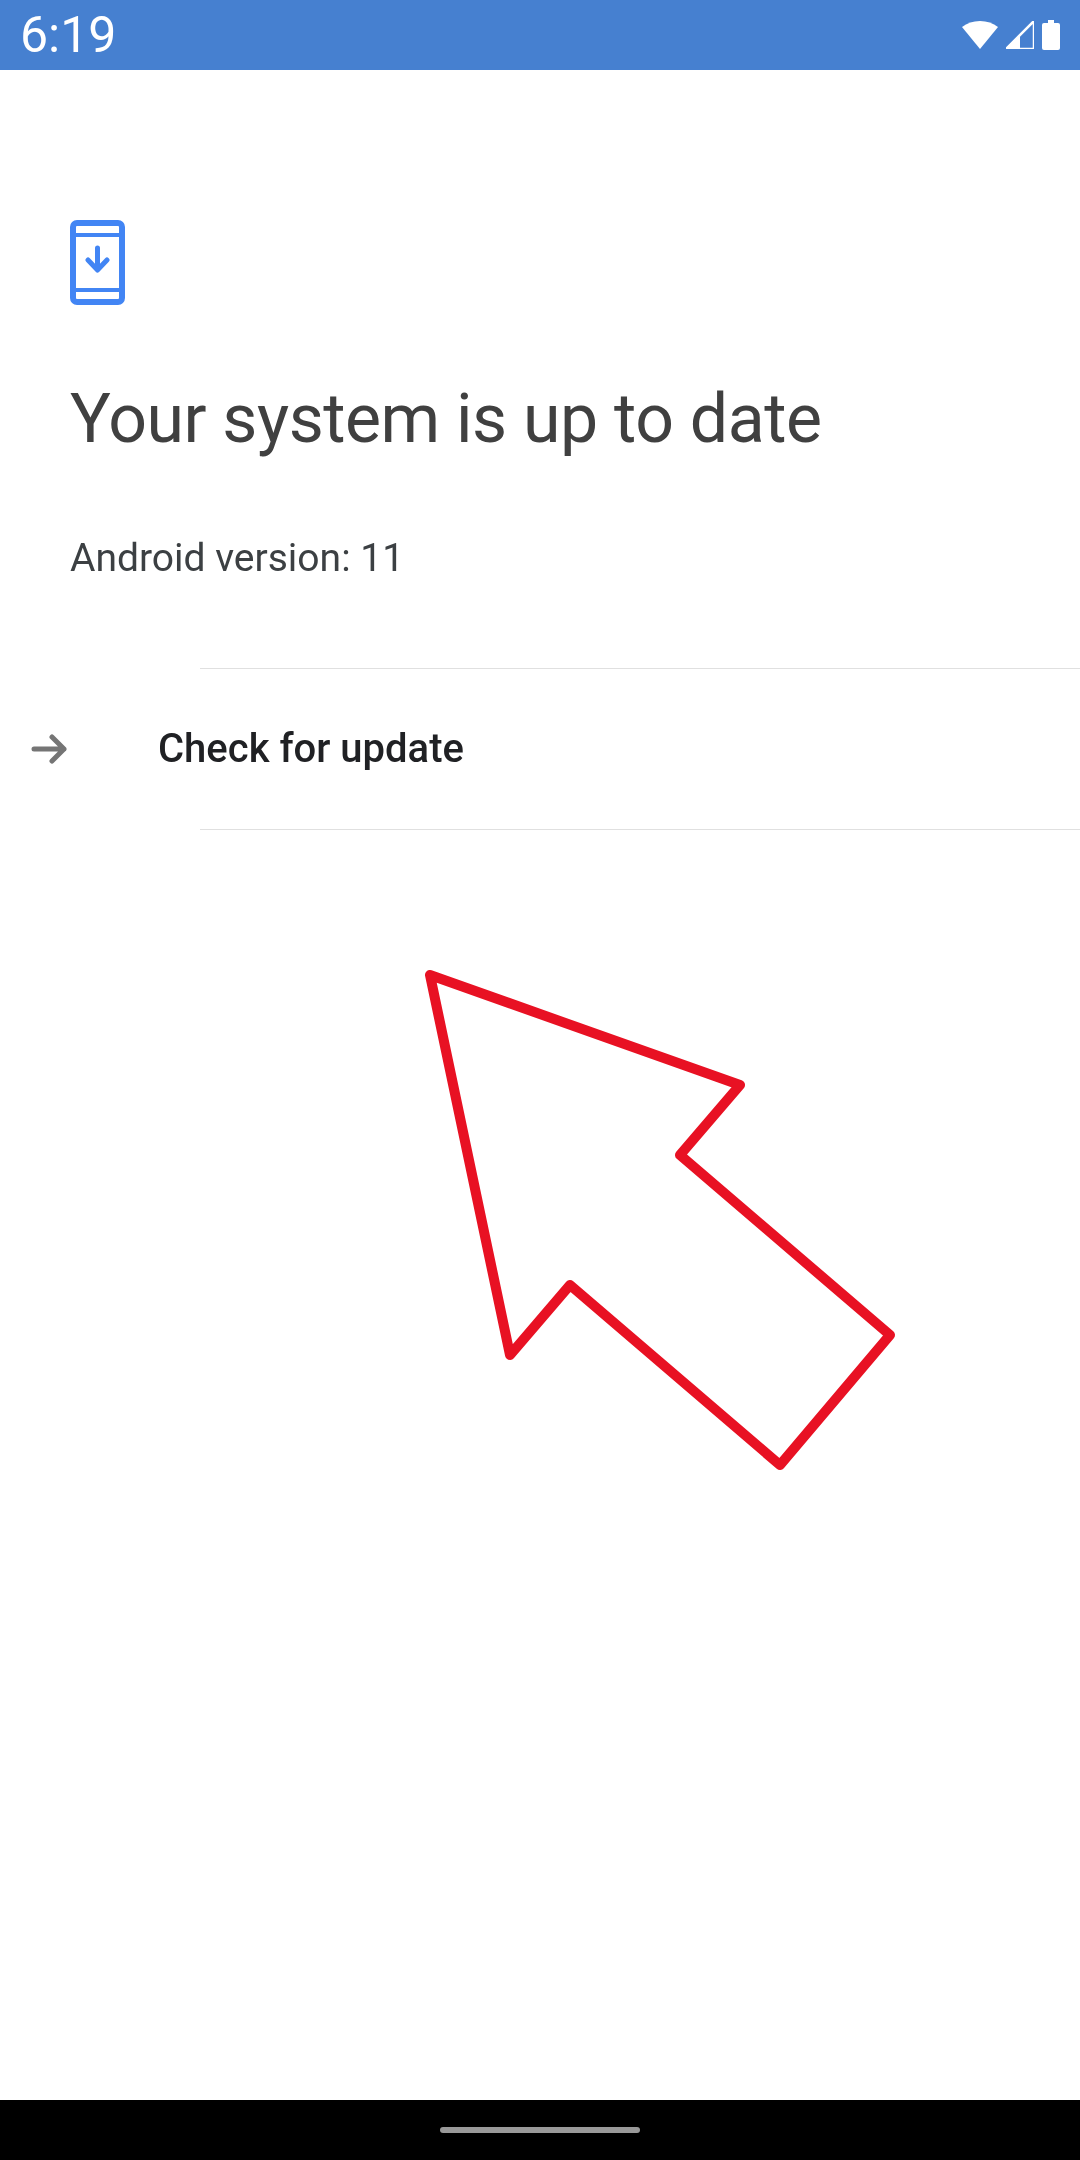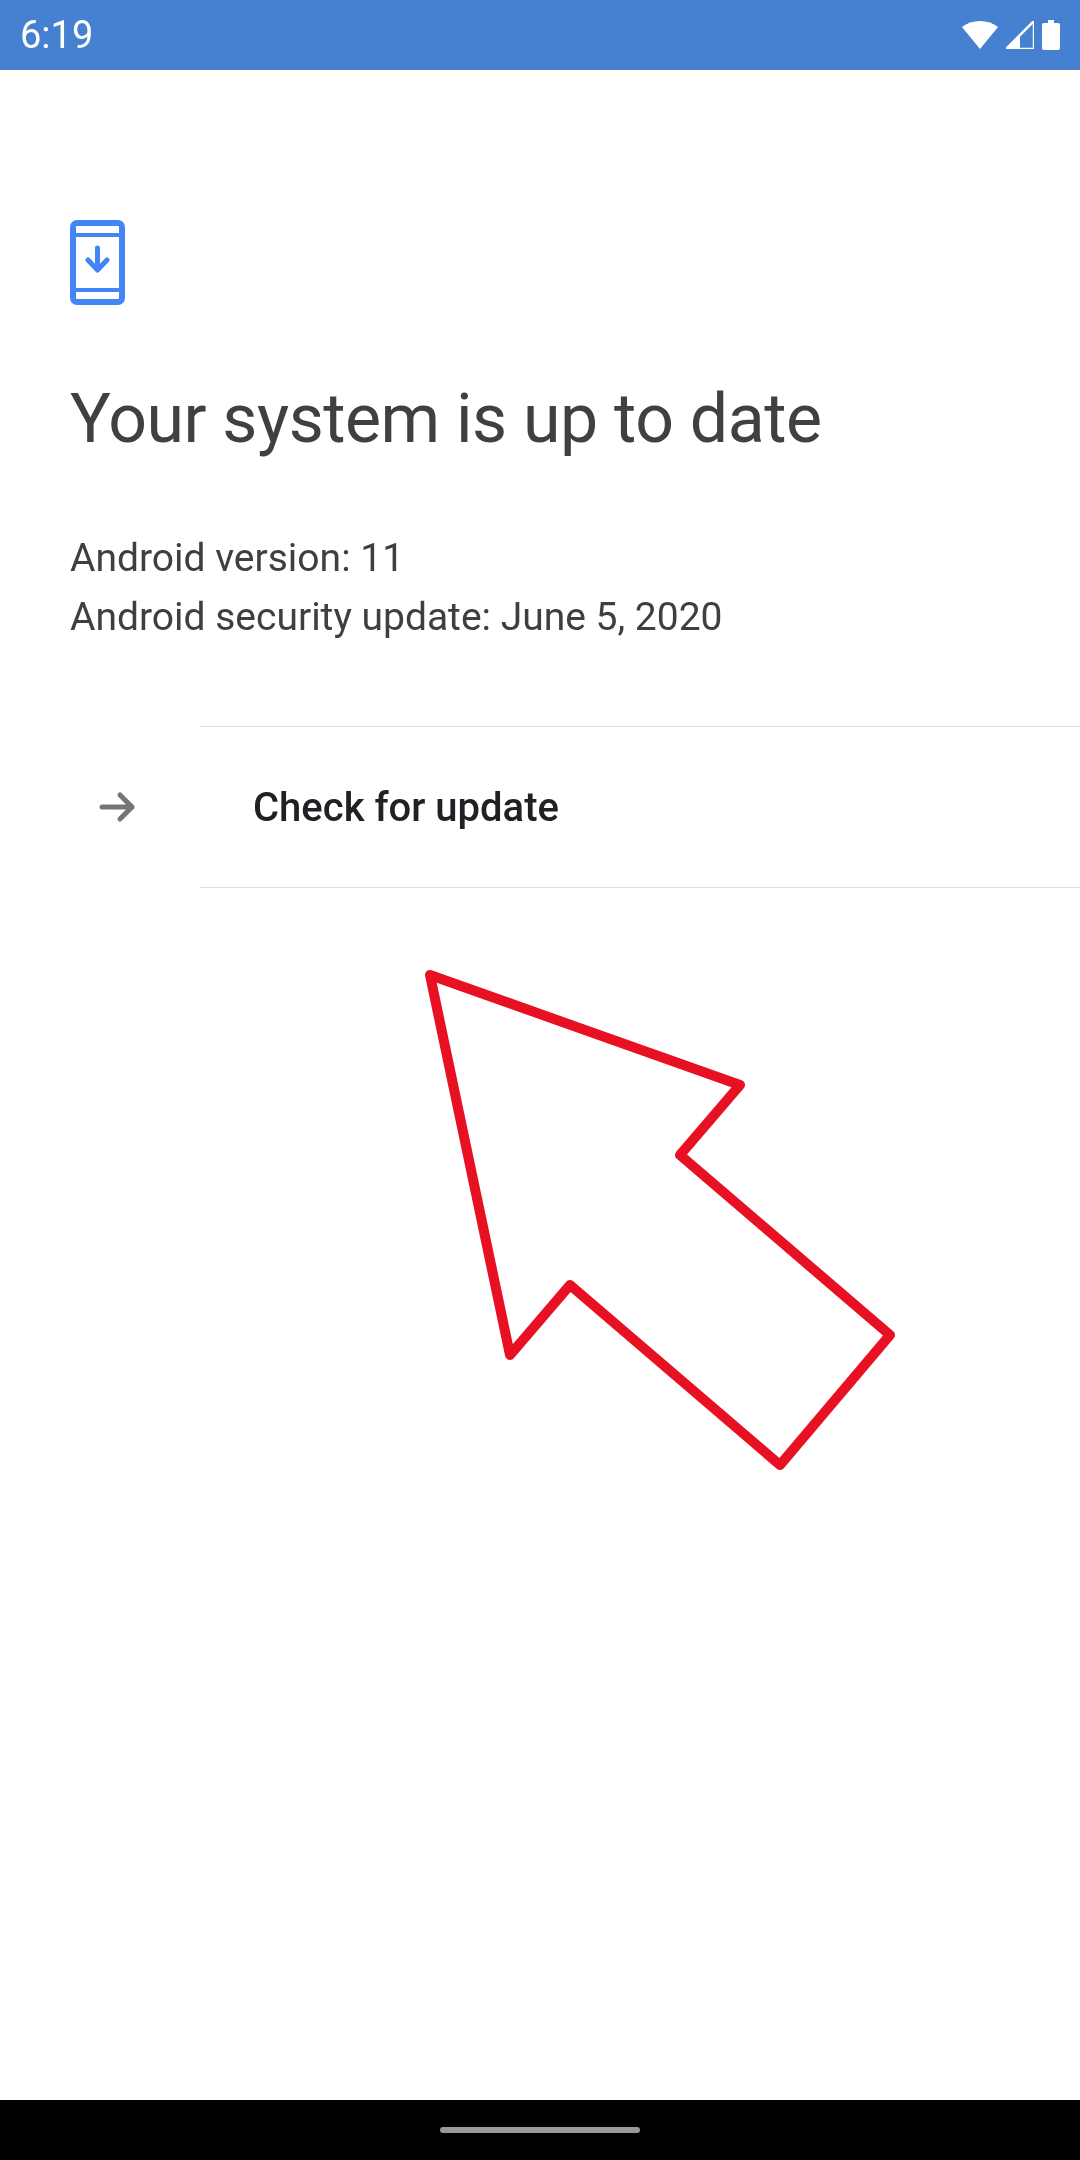--- a/index.html
+++ b/index.html
@@ -18,21 +18,21 @@
     .status-bar {
       height: 70px;
       background: #4680d0;
       display: flex;
       justify-content: space-between;
       align-items: center;
       padding: 0 20px;
       color: white;
     }
     .status-time {
-      font-size: 38px;
+      font-size: 50px;
       font-weight: 400;
     }
     .status-icons {
       display: flex;
       align-items: center;
       gap: 8px;
     }
     .content {
       padding: 0 70px;
     }
@@ -71,22 +71,21 @@
     .check-label {
       font-size: 40px;
       font-weight: 500;
       color: #202124;
     }
     .check-row {
       display: flex;
       align-items: center;
       height: 160px;
       cursor: pointer;
-      padding-left: 96px;
-      gap: 27px;
+      padding-left: 28px;
     }
     .row-border-top, .row-border-bottom {
       height: 1px;
       background: #e0e0e0;
       margin-left: 200px;
     }
     .nav-bar {
       position: absolute;
       bottom: 0;
       left: 0;
@@ -137,21 +136,20 @@
       <line x1="3" y1="15" x2="52" y2="15" stroke="#4285f4" stroke-width="4"></line>
       <line x1="3" y1="70" x2="52" y2="70" stroke="#4285f4" stroke-width="4"></line>
       <path d="M27.5 28 L27.5 48 M18 40 L27.5 50 L37 40" fill="none" stroke="#4285f4" stroke-width="5" stroke-linecap="round" stroke-linejoin="round"></path>
     </svg>
   </div>
 
   <h1 class="page-title">Your system is up to date</h1>
 
   <div class="info-block">
     <div class="info-text">Android version: 11</div>
-    <div class="info-text">Android security update: June 5, 2020</div>
   </div>
 
 </div>
 
 <div class="check-row-wrapper">
   <div class="row-border-top"></div>
   <div class="check-row">
     <div class="arrow-icon-wrapper">
       <svg width="44" height="44" viewBox="0 0 44 44">
         <path d="M6 22 L36 22 M24 10 L36 22 L24 34" fill="none" stroke="#757575" stroke-width="5" stroke-linecap="round" stroke-linejoin="round"></path>

